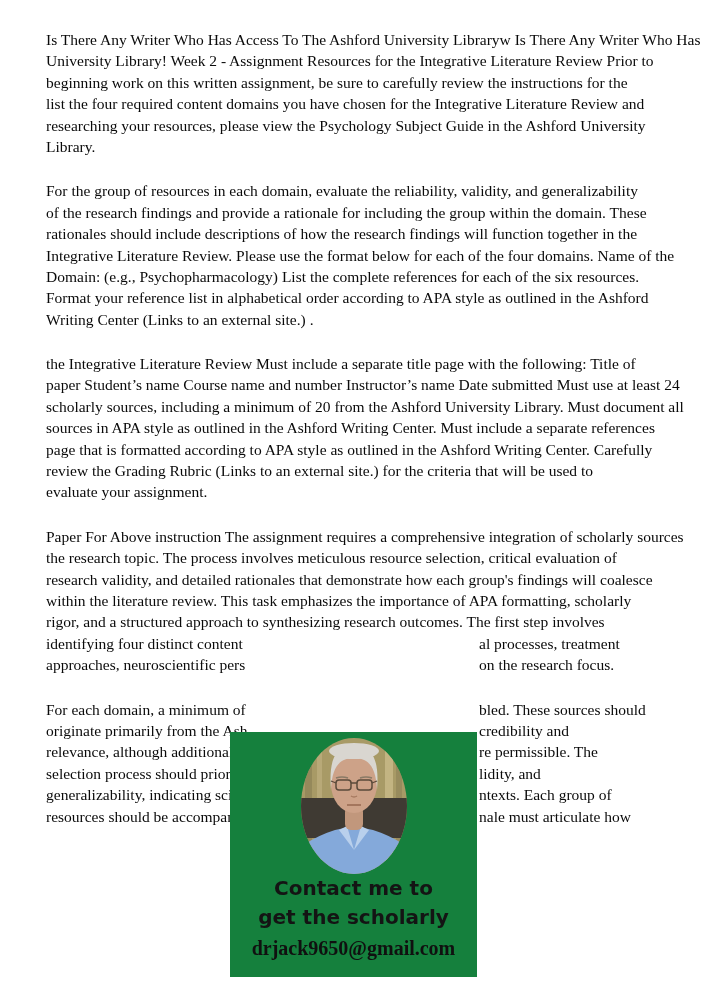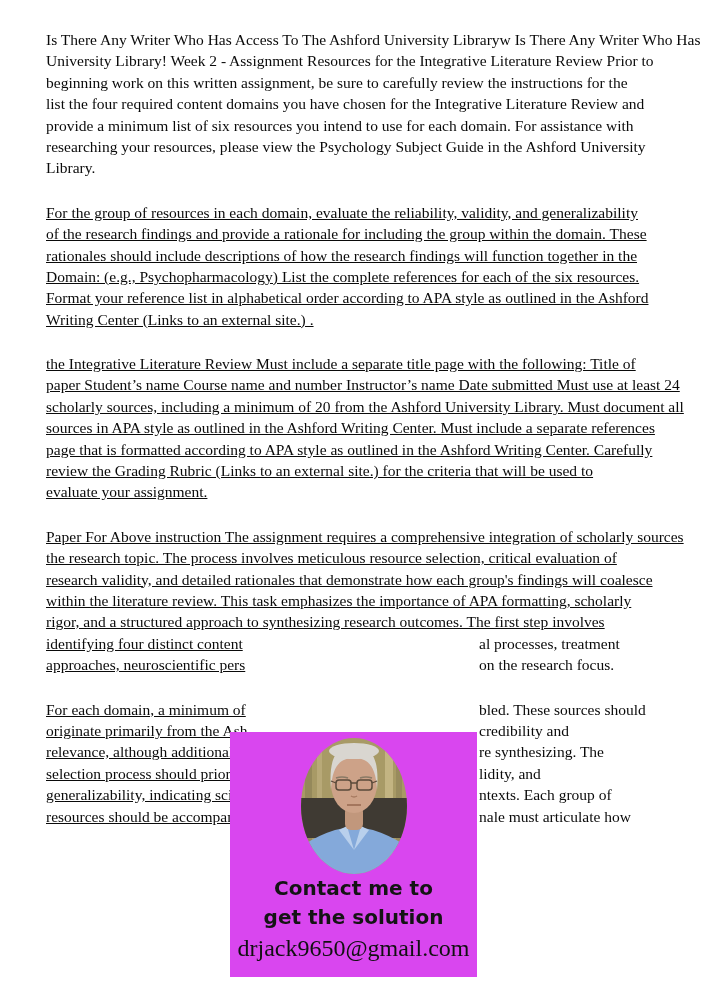--- a/index.html
+++ b/index.html
@@ -15,21 +15,21 @@
 
   
   .text-col {
     position: absolute;
     left: 46px;
     top: 29px;
     width: 620px;
     font-size: 15.5px;
   }
   .para { margin: 0; }
-  .para + .para { margin-top: 23px; text-decoration: underline; }
+  .para + .para { margin-top: 23px; }
   .line {
     height: 21.4px;
     line-height: 21.4px;
     white-space: nowrap;
     position: relative;
   }
   .right-frag {
     position: absolute;
     left: 433px;
     top: 0;
@@ -59,46 +59,46 @@
     font-family: "DejaVu Sans", sans-serif;
     font-weight: bold;
     font-size: 20px;
     line-height: 29px;
     text-align: center;
     color: #141414;
   }
   .ad-email {
     margin-top: 3px;
     font-family: "Liberation Serif", serif;
-    font-weight: normal;
-    font-size: 24px;
+    font-weight: bold;
+    font-size: 20px;
     line-height: 26px;
     text-align: center;
     color: #101010;
   }
 </style>
 </head>
 <body style="background: rgb(255, 255, 255); color: rgb(10, 10, 10);">
 
 <div class="page">
 
   <div class="text-col" id="paragraphs">
       <div class="para">
         <div class="line">Is There Any Writer Who Has Access To The Ashford University Libraryw Is There Any Writer Who Has</div>
         <div class="line">University Library! Week 2 - Assignment Resources for the Integrative Literature Review Prior to</div>
         <div class="line">beginning work on this written assignment, be sure to carefully review the instructions for the</div>
         <div class="line">list the four required content domains you have chosen for the Integrative Literature Review and</div>
-        <div class="line">provide a minimum list of six resources you intend to use for each domain. For assistance with</div>
         <div class="line">researching your resources, please view the Psychology Subject Guide in the Ashford University</div>
         <div class="line">Library.</div>
       </div>
       <div class="para">
         <div class="line">For the group of resources in each domain, evaluate the reliability, validity, and generalizability</div>
         <div class="line">of the research findings and provide a rationale for including the group within the domain. These</div>
         <div class="line">rationales should include descriptions of how the research findings will function together in the</div>
+        <div class="line">Integrative Literature Review. Please use the format below for each of the four domains. Name of the</div>
         <div class="line">Domain: (e.g., Psychopharmacology) List the complete references for each of the six resources.</div>
         <div class="line">Format your reference list in alphabetical order according to APA style as outlined in the Ashford</div>
         <div class="line">Writing Center (Links to an external site.) .</div>
       </div>
       <div class="para">
         <div class="line">the Integrative Literature Review Must include a separate title page with the following: Title of</div>
         <div class="line">paper Student’s name Course name and number Instructor’s name Date submitted Must use at least 24</div>
         <div class="line">scholarly sources, including a minimum of 20 from the Ashford University Library. Must document all</div>
         <div class="line">sources in APA style as outlined in the Ashford Writing Center. Must include a separate references</div>
         <div class="line">page that is formatted according to APA style as outlined in the Ashford Writing Center. Carefully</div>
@@ -110,28 +110,28 @@
         <div class="line">the research topic. The process involves meticulous resource selection, critical evaluation of</div>
         <div class="line">research validity, and detailed rationales that demonstrate how each group's findings will coalesce</div>
         <div class="line">within the literature review. This task emphasizes the importance of APA formatting, scholarly</div>
         <div class="line">rigor, and a structured approach to synthesizing research outcomes. The first step involves</div>
         <div class="line"><span>identifying four distinct content</span><span class="right-frag">al processes, treatment</span></div>
         <div class="line"><span>approaches, neuroscientific pers</span><span class="right-frag">on the research focus.</span></div>
       </div>
       <div class="para">
         <div class="line"><span>For each domain, a minimum of</span><span class="right-frag">bled. These sources should</span></div>
         <div class="line"><span>originate primarily from the Ash</span><span class="right-frag">credibility and</span></div>
-        <div class="line"><span>relevance, although additional s</span><span class="right-frag">re synthesizing. The</span></div>
+        <div class="line"><span>relevance, although additional s</span><span class="right-frag">re permissible. The</span></div>
         <div class="line"><span>selection process should prioriti</span><span class="right-frag">lidity, and</span></div>
         <div class="line"><span>generalizability, indicating scien</span><span class="right-frag">ntexts. Each group of</span></div>
         <div class="line"><span>resources should be accompanie</span><span class="right-frag">nale must articulate how</span></div>
       </div>
     </div>
 
-  <div class="ad-overlay" style="background: #d946ef;">
+  <div class="ad-overlay" style="background: #15803d;">
     <div class="avatar">
       <svg width="106" height="136" viewBox="0 0 106 136" xmlns="http://www.w3.org/2000/svg">
         <defs>
           <clipPath id="ovalClip">
               <ellipse cx="53" cy="68" rx="53" ry="68"></ellipse>
             </clipPath>
         </defs>
         <g clip-path="url(#ovalClip)">
           <rect x="0" y="0" width="106" height="136" fill="#a89a66"></rect>
           <rect x="4" y="0" width="7" height="136" fill="#8d8257" opacity="0.7"></rect>
@@ -153,18 +153,18 @@
           <line x1="50" y1="45" x2="56" y2="45" stroke="#5a4a3a" stroke-width="1.5"></line>
           <line x1="35" y1="45" x2="30" y2="43" stroke="#5a4a3a" stroke-width="1.2"></line>
           <line x1="71" y1="45" x2="76" y2="43" stroke="#5a4a3a" stroke-width="1.2"></line>
           <path d="M50,58 Q53,60 56,58" stroke="#a5795f" stroke-width="1.4" fill="none"></path>
           <path d="M46,67 L60,67" stroke="#96674f" stroke-width="1.6" fill="none"></path>
         </g>
       </svg>
     </div>
     <div class="ad-title">
       <div>Contact me to</div>
-      <div>get the solution</div>
+      <div>get the scholarly</div>
     </div>
     <div class="ad-email">drjack9650@gmail.com</div>
   </div>
 
 </div>
 
 </body></html>

